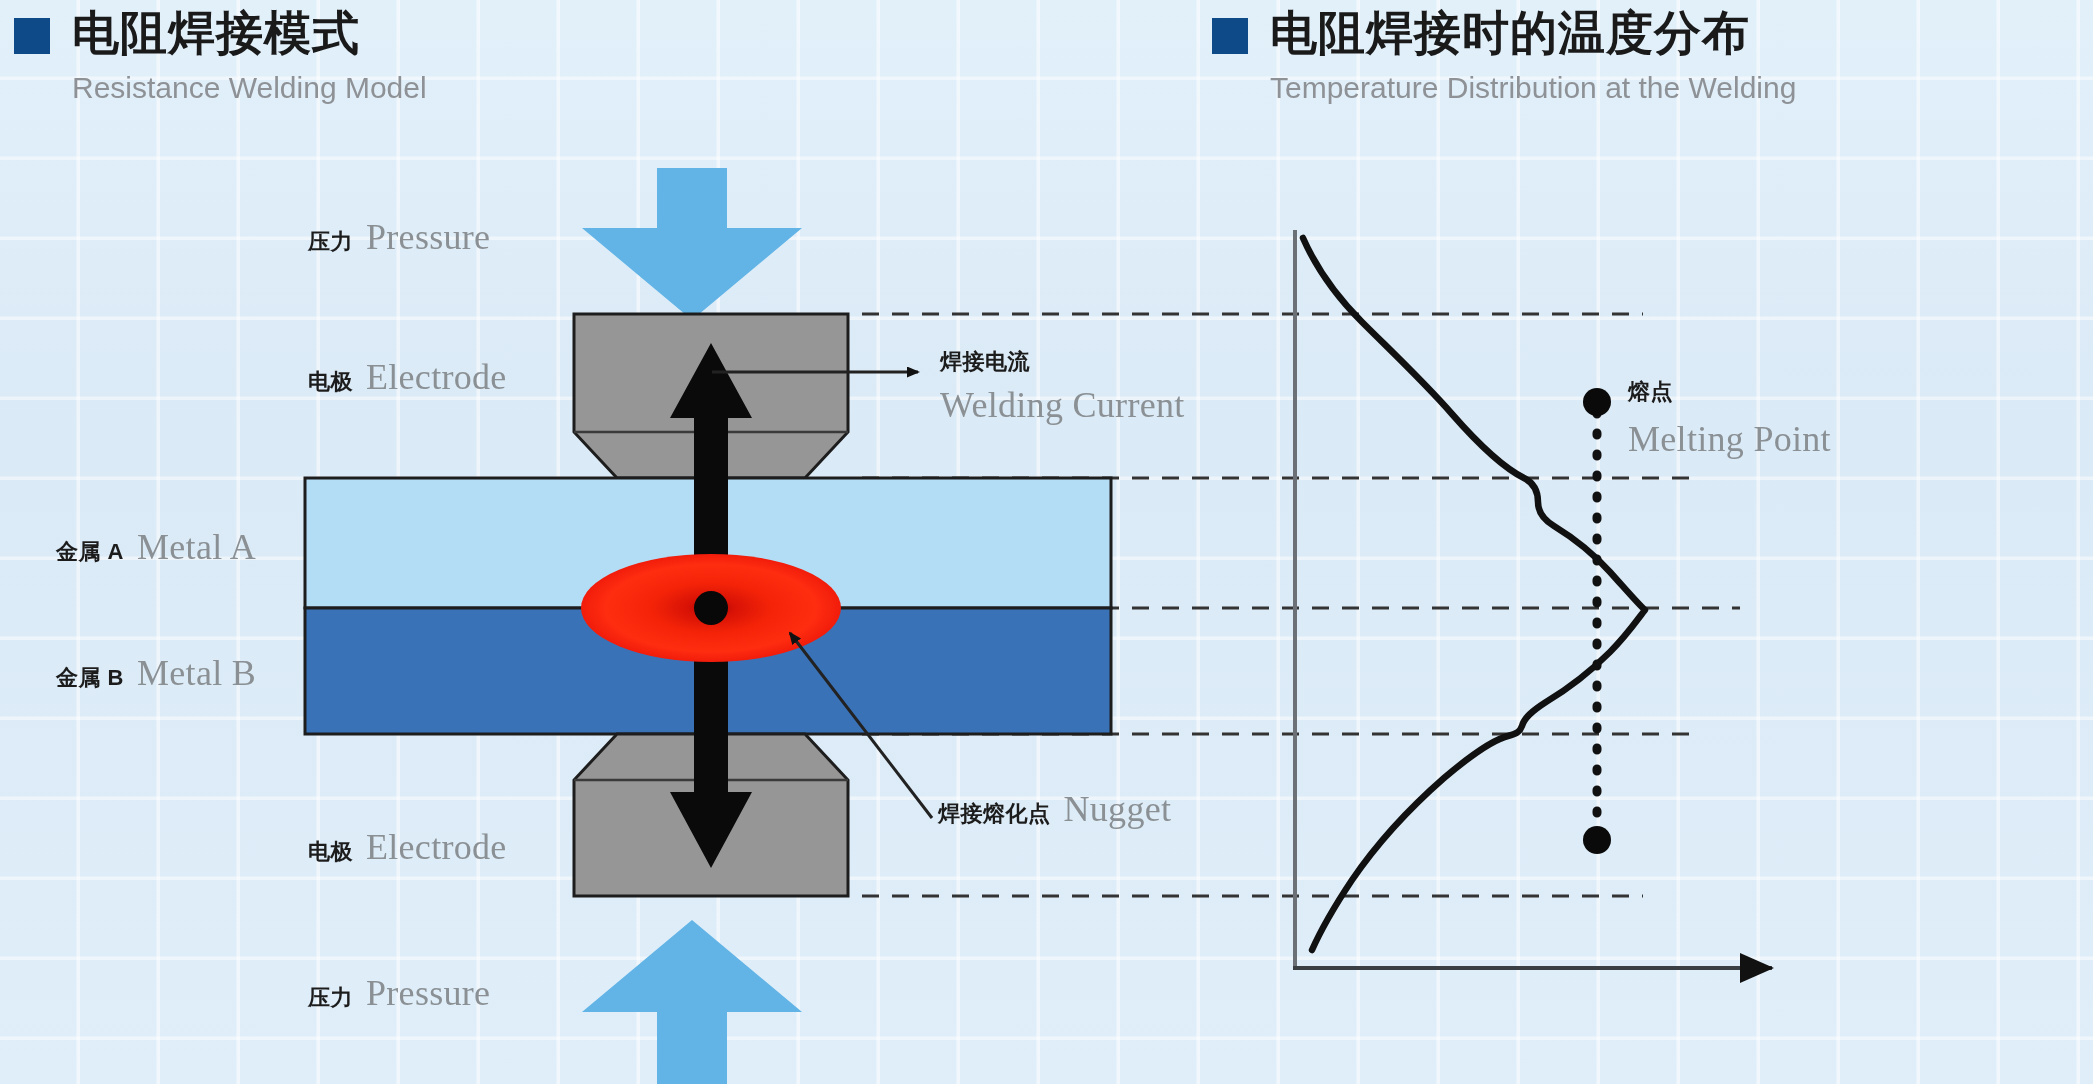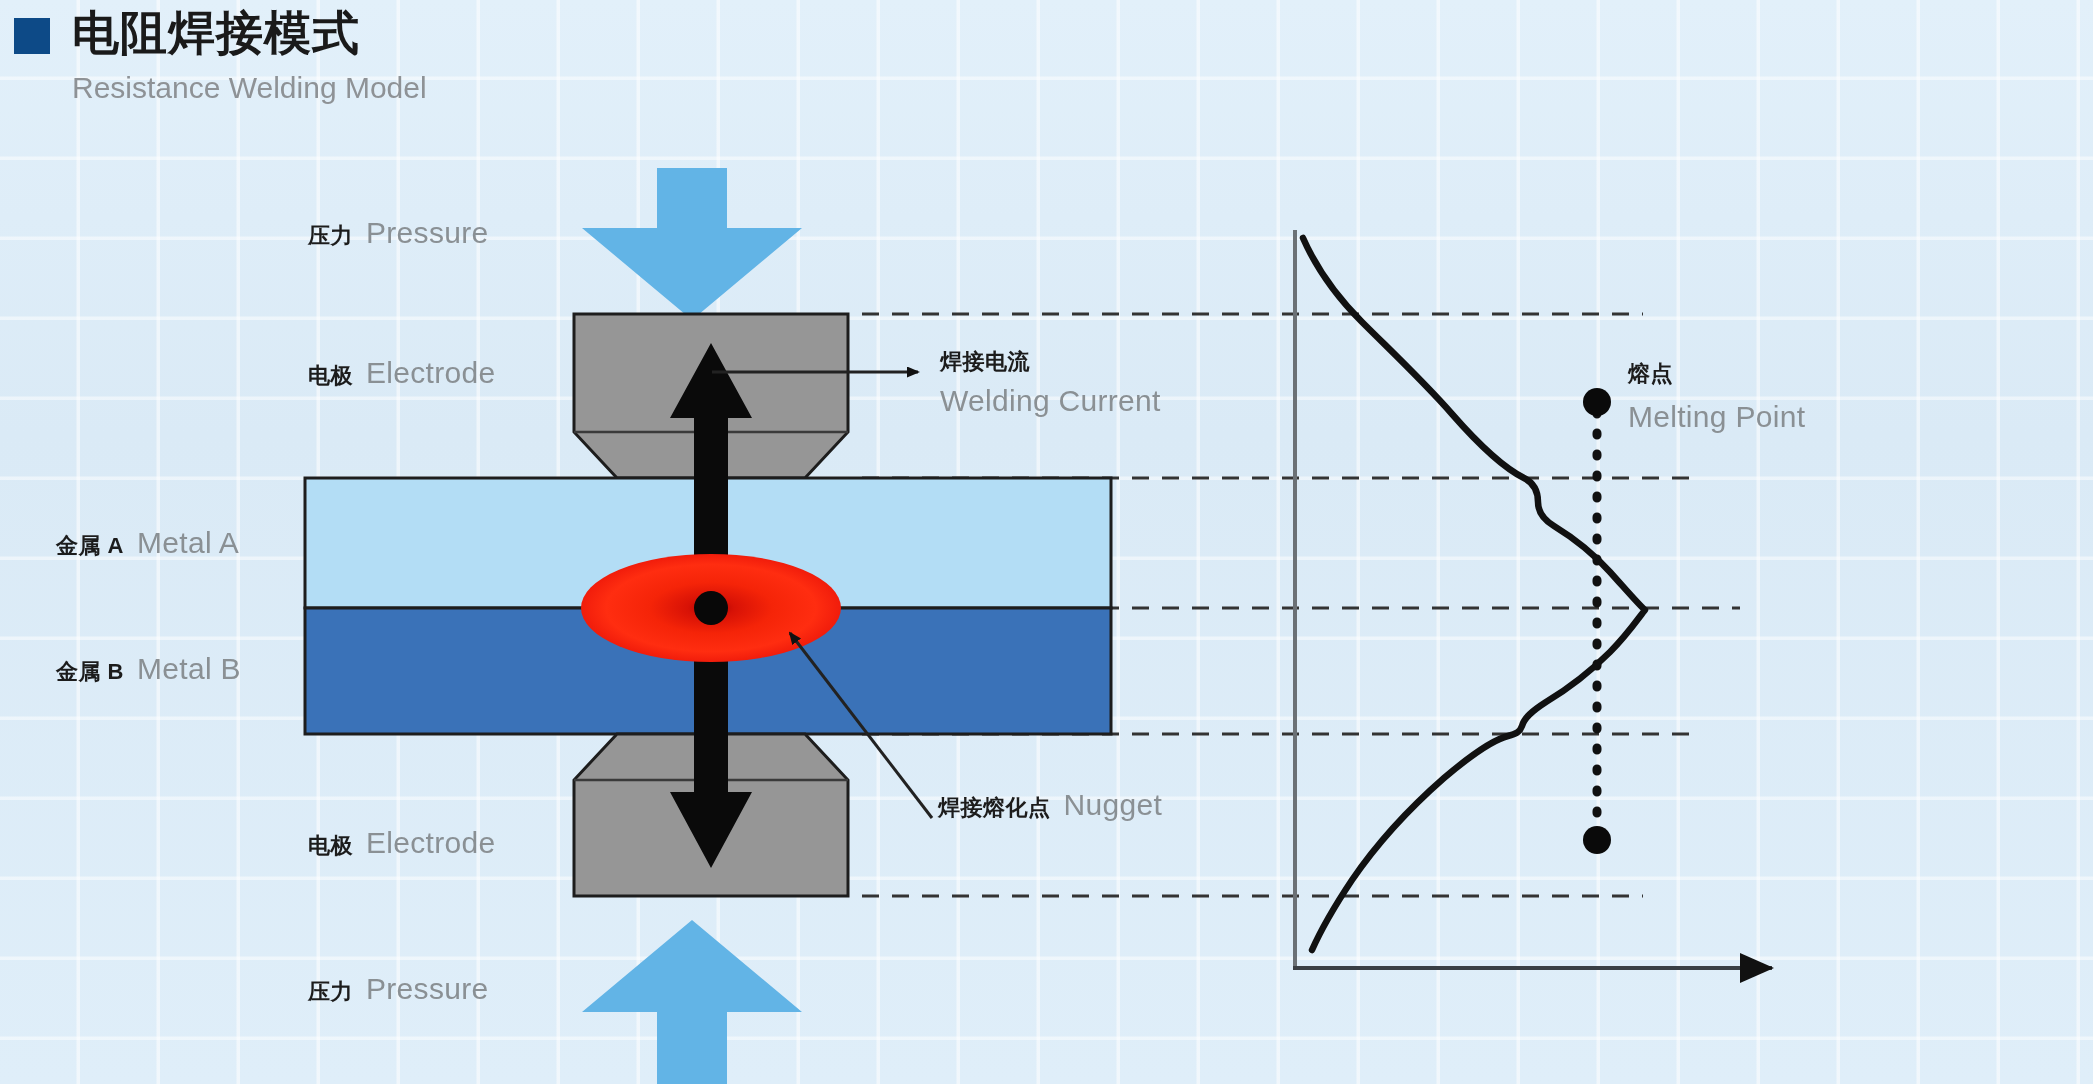--- a/index.html
+++ b/index.html
@@ -71,23 +71,24 @@
     white-space: nowrap;
     line-height: 1.28;
   }
   .lbl .cn {
     font-size: 22px;
     font-weight: bold;
     color: #1c1c1c;
     letter-spacing: 0.5px;
   }
   .lbl .en {
-    font-size: 30px;
+    font-size: 36px;
     color: #8a9094;
     letter-spacing: 0.3px;
+    font-family: Liberation Serif, serif;
   }
   .lbl .sp { display: inline-block; width: 13px; }
   .lbl .blk { display: block; }
 
   svg.layer {
     position: absolute;
     left: 0; top: 0;
     width: 2093px;
     height: 1084px;
     overflow: visible;
@@ -99,20 +100,27 @@
 <div id="stage">
 
   <div class="panel-head" id="head-left">
     <div class="head-row">
       <div class="bullet"></div>
       <div class="title-cn">电阻焊接模式</div>
     </div>
     <div class="title-en">Resistance Welding Model</div>
   </div>
 
+  <div class="panel-head" id="head-right">
+    <div class="head-row">
+      <div class="bullet"></div>
+      <div class="title-cn">电阻焊接时的温度分布</div>
+    </div>
+    <div class="title-en">Temperature Distribution at the Welding</div>
+  </div>
 
   <svg class="layer" viewBox="0 0 2093 1084">
     <defs>
       <radialGradient id="nuggetGrad" cx="50%" cy="50%" r="56%">
         <stop offset="0%" stop-color="#a80000"></stop>
         <stop offset="16%" stop-color="#d81206"></stop>
         <stop offset="42%" stop-color="#f52408"></stop>
         <stop offset="72%" stop-color="#ff2d10"></stop>
         <stop offset="100%" stop-color="#e81208"></stop>
       </radialGradient>
@@ -209,19 +217,19 @@
 
   <div class="lbl" style="left:938px; top:786px;">
     <span class="cn">焊接熔化点</span><span class="sp"></span><span class="en">Nugget</span>
   </div>
 
   <div class="lbl" style="left:940px; top:348px;">
     <span class="cn blk">焊接电流</span>
     <span class="en blk" style="margin-top:6px;">Welding Current</span>
   </div>
 
-  <div class="lbl" style="left:1628px; top:360px;">
+  <div class="lbl" style="left:1628px; top:378px;">
     <span class="cn blk">熔点</span>
     <span class="en blk" style="margin-top:10px;">Melting Point</span>
   </div>
 
 
 </div>
 
 </body></html>

